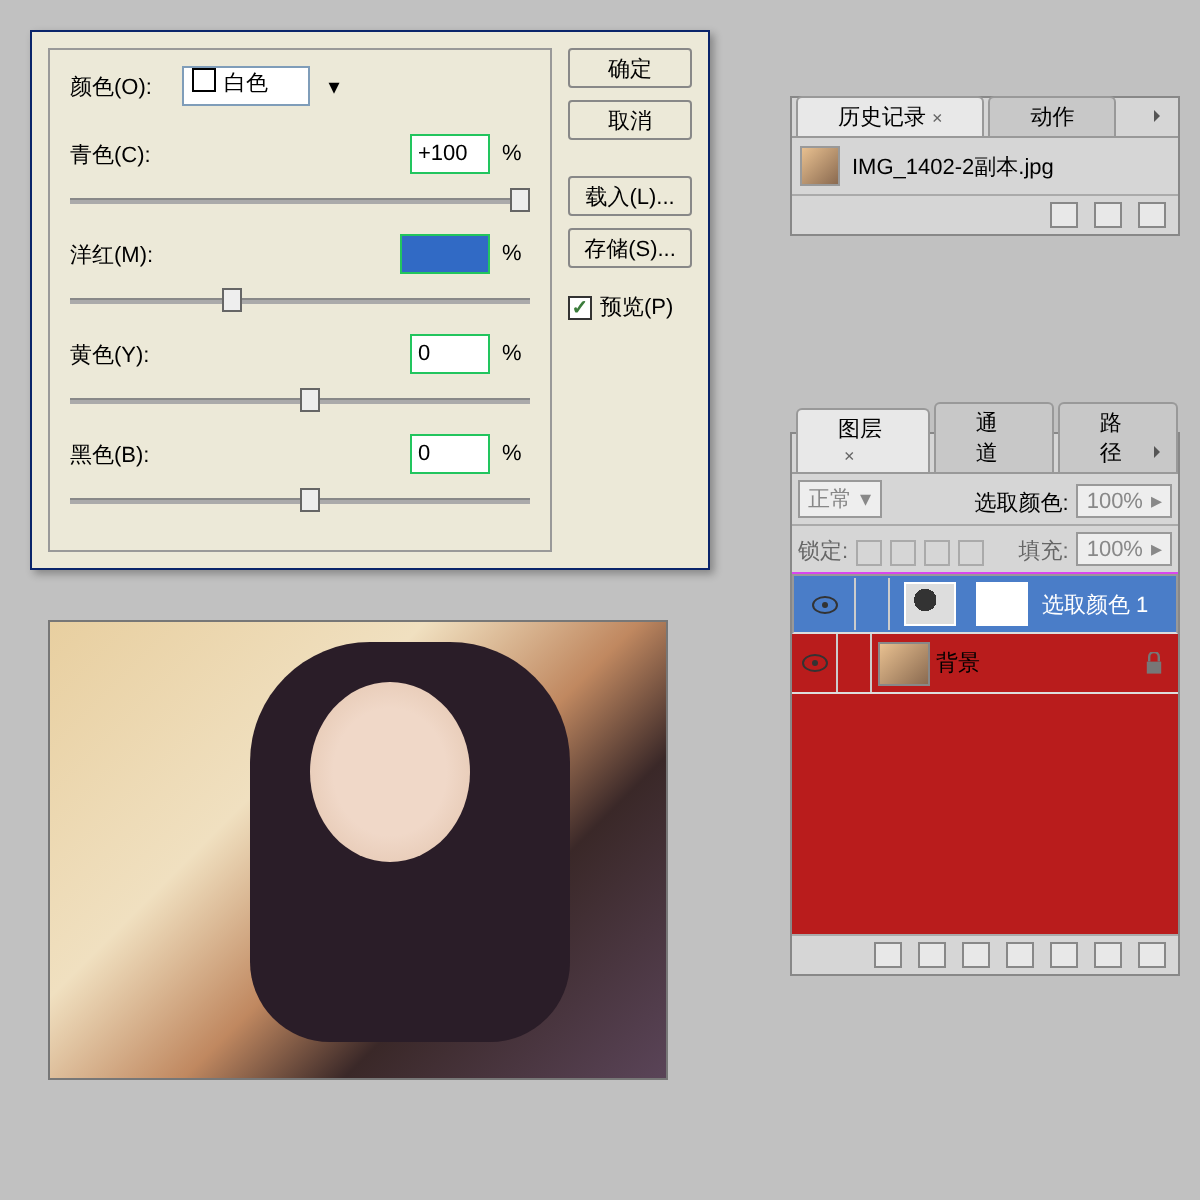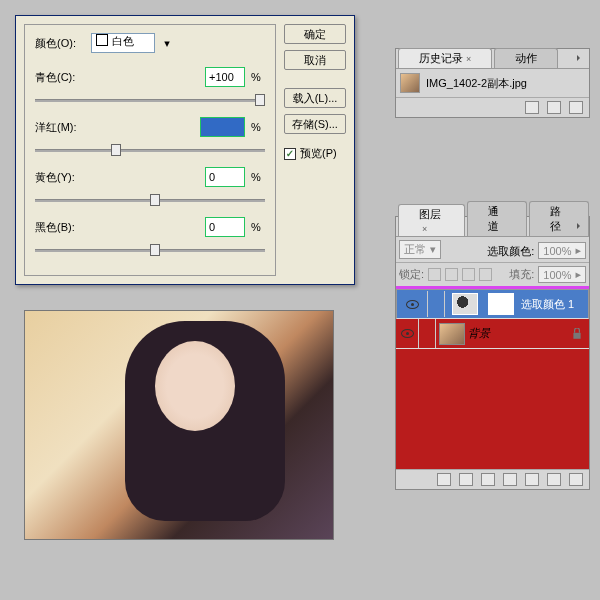--- a/index.html
+++ b/index.html
@@ -41,34 +41,34 @@
 .hist-list{background:#fff;border:1px solid #999;margin:0 3px}
 .hist-row{display:flex;align-items:center;height:18px;padding:0 6px;gap:6px;border-bottom:1px solid #ddd}
 .hist-row.sel{background:#4a7dc8;color:#fff}
 .hicon{width:14px;height:14px;border:1px solid #999;background:#eee}
 .marker{width:10px;height:10px;margin-right:2px}
 .panel-foot{display:flex;justify-content:flex-end;gap:8px;padding:3px 6px;background:#d6d6d6;border-top:1px solid #aaa}
 .foot-i{width:14px;height:13px;border:1px solid #888;background:#e8e8e8}
 .layers{top:216px}
 .lay-opts{display:flex;align-items:flex-end;padding:3px;gap:4px;border-bottom:1px solid #aaa}
 .sel{border:1px solid #999;background:#eee;padding:1px 4px;display:flex;align-items:center;gap:4px;color:#888}
-.lock-row{display:flex;align-items:center;padding:3px;gap:4px;border-bottom:3px solid #d946ef;color:#666}
+.lock-row{display:flex;align-items:flex-end;padding:3px;gap:4px;border-bottom:1px solid #d946ef;color:#666}
 .lock-i{width:13px;height:13px;border:1px solid #aaa}
 .lay-list{background:#b91c1c;min-height:180px}
 .lay-row{display:flex;align-items:center;height:30px;border-bottom:1px solid #ddd}
 .lay-row.sel{background:#4a7dc8;color:#fff}
 .eye{width:22px;display:flex;align-items:center;justify-content:center}
 .eye-i{width:13px;height:9px;border:1px solid #333;border-radius:50%;position:relative}
 .eye-i::after{content:"";position:absolute;width:3px;height:3px;background:#333;border-radius:50%;left:4px;top:2px}
 .link{width:18px;border-left:1px solid #ccc;border-right:1px solid #ccc;height:100%}
 .lay-th{width:26px;height:22px;border:1px solid #888;margin:0 3px;background:linear-gradient(135deg,#e8c090,#8a6a50)}
 .lay-th.adj{background:radial-gradient(circle at 40% 40%,#333 30%,#ddd 30%)}
 .lay-th.mask{background:#fff}
 .lay-row.sel .lay-th{border-color:#fff}
-.lay-name{flex:1;font-style:italic}
+.lay-name{flex:1;}
 .lay-row:nth-child(1) .lay-name{font-style:normal}
 .lock{width:12px;height:12px;margin-right:6px}
 .corner{position:absolute;right:2px;top:2px;width:14px;height:14px;display:flex;flex-direction:column;gap:1px;align-items:center;justify-content:center}
 .corner span{width:2px;height:2px;background:#555;border-radius:50%}
 .corner.arr span{width:0;height:0;border:3px solid transparent;border-left-color:#555;background:none;border-radius:0}
 </style>
 </head>
 <body>
 
 <div class="photo">

